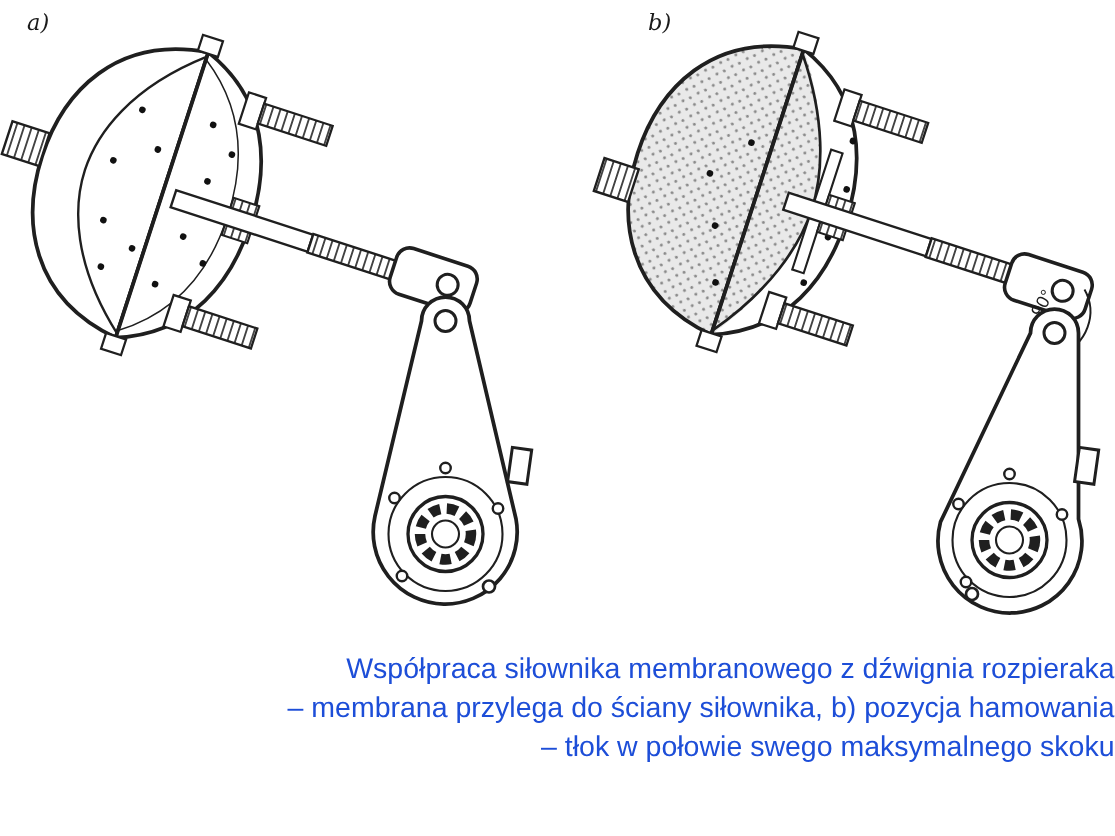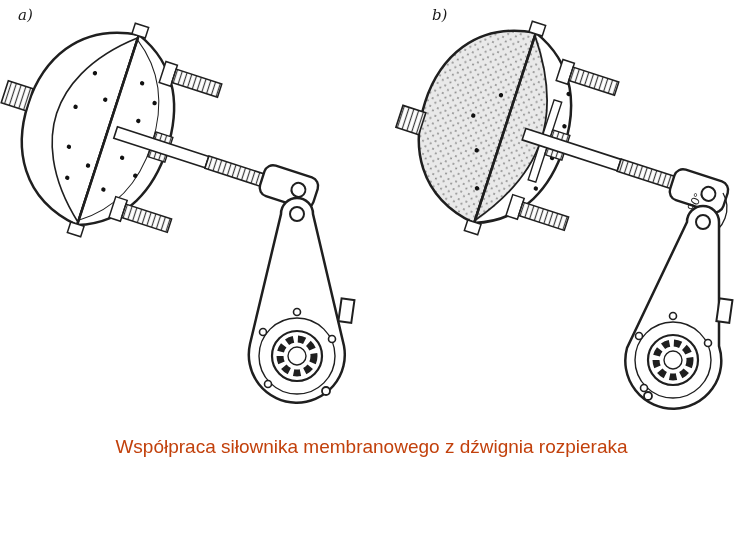--- a/index.html
+++ b/index.html
@@ -1,21 +1,21 @@
 <!DOCTYPE html>
 <html><head>
 <meta charset="utf-8">
 <style>
   html,body{margin:0;padding:0;background:#ffffff;}
   body{width:743px;height:557px;overflow:hidden;font-family:"Liberation Sans",sans-serif;}
   .page{width:743px;height:557px;background:#fff;position:relative;}
   .figure-canvas{display:block;}
   .panel-label{font-family:"DejaVu Serif",serif;font-style:italic;font-size:15px;fill:#1a1a1a;}
   .angle-label{font-family:"Liberation Sans",sans-serif;font-size:12px;fill:#1a1a1a;}
-  figcaption{margin-top:2px;text-align:center;color:#c2410c;font-size:19px;line-height:26px;
+  figcaption{margin-top:2px;text-align:right;color:#1d4ed8;font-size:19px;line-height:26px;
              font-family:"Liberation Sans",sans-serif;}
 </style>
 </head>
 <body>
 
 <div class="page">
 
   <svg class="figure-canvas" width="743" height="432" viewBox="0 0 743 432">
     <defs>
       <pattern id="thread" width="5" height="12" patternUnits="userSpaceOnUse">
@@ -164,15 +164,17 @@
         <circle cx="708" cy="343" r="3.5" fill="#fff" stroke="#1f1f1f" stroke-width="1.6"></circle>
         <circle cx="644" cy="388" r="3.5" fill="#fff" stroke="#1f1f1f" stroke-width="1.6"></circle>
         <circle cx="673" cy="316" r="3.5" fill="#fff" stroke="#1f1f1f" stroke-width="1.6"></circle>
         <circle cx="648" cy="396" r="4" fill="#fff" stroke="#1f1f1f" stroke-width="1.8"></circle>
       </g>
     </g>
   </svg>
 
   <figcaption>
     <div>Współpraca siłownika membranowego z dźwignia rozpieraka</div>
+    <div>– membrana przylega do ściany siłownika, b) pozycja hamowania</div>
+    <div>– tłok w połowie swego maksymalnego skoku</div>
   </figcaption>
 
 </div>
 
 </body></html>

